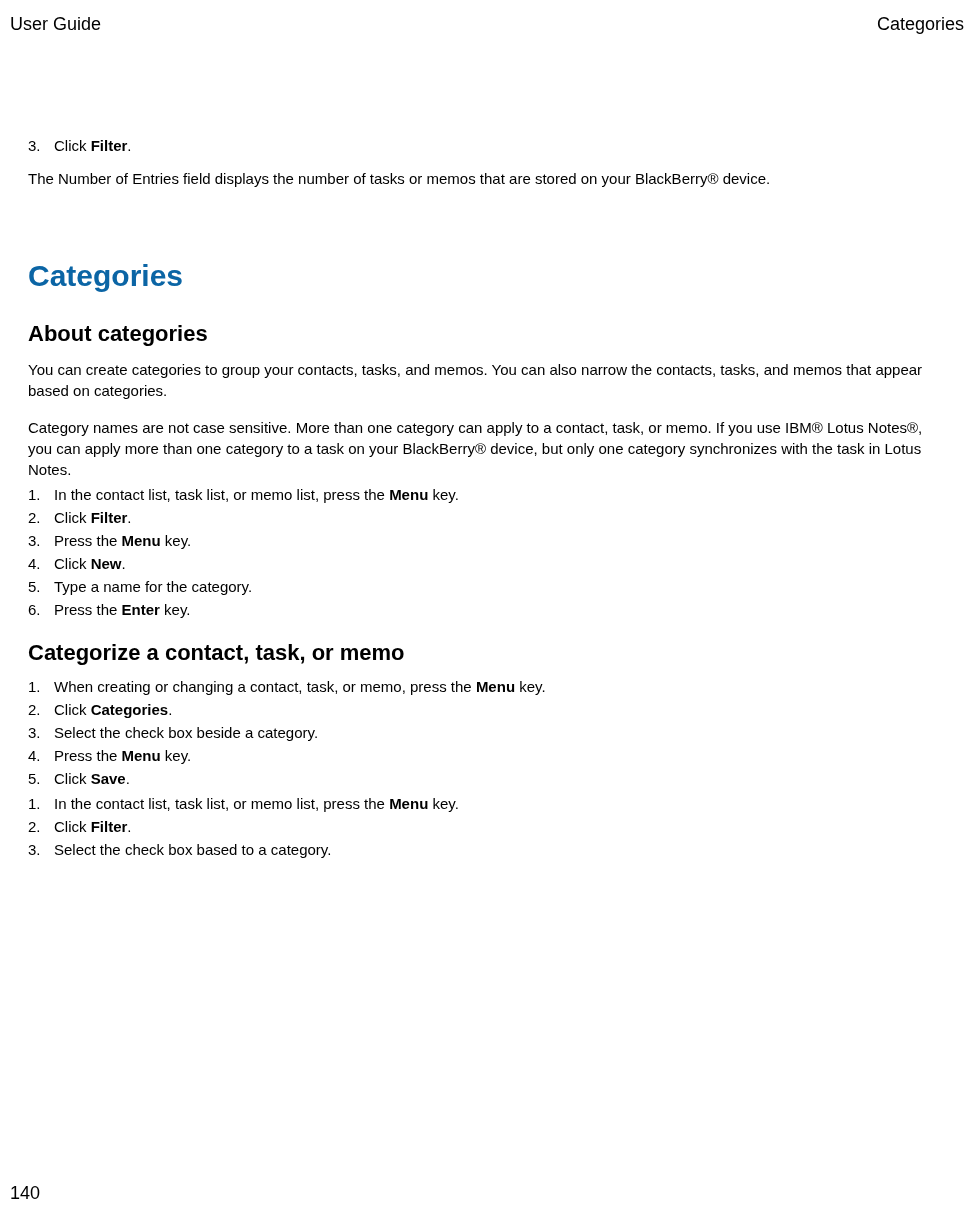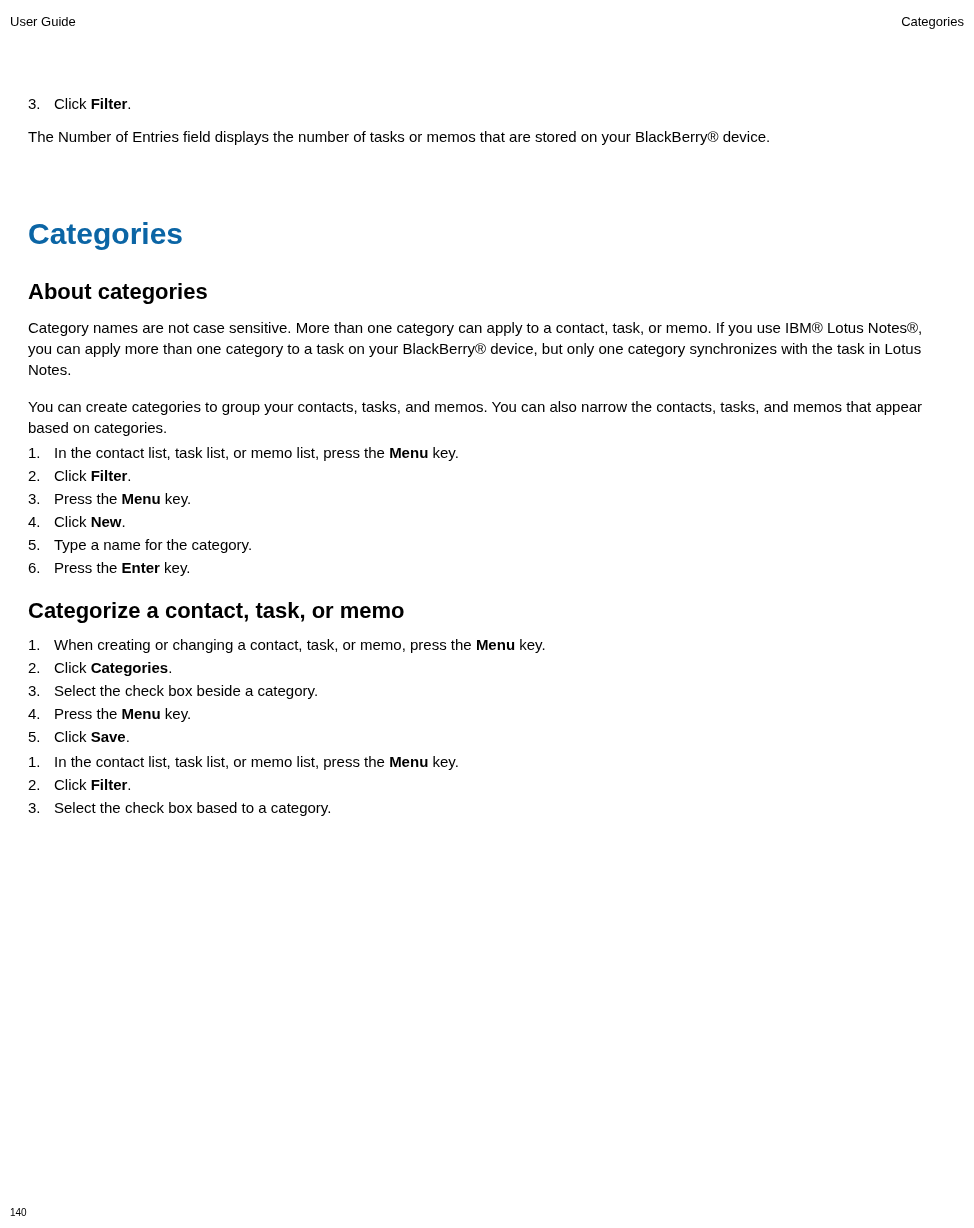--- a/index.html
+++ b/index.html
@@ -12,23 +12,23 @@
       color: #000;
       background: #fff;
       width: 974px;
       height: 1228px;
       position: relative;
       padding: 14px 10px;
     }
     .header {
       display: flex;
       justify-content: space-between;
-      font-size: 13px;
+      font-size: 18px;
       color: #000;
-      margin-bottom: 64px;
+      margin-bottom: 100px;
     }
     .content {
       padding: 0 18px;
     }
     .step-item {
       display: flex;
       font-size: 15px;
       margin-bottom: 2px;
       line-height: 1.4;
     }
@@ -57,23 +57,23 @@
       font-weight: bold;
       color: #000;
       margin-top: 20px;
       margin-bottom: 10px;
     }
     .para + .para {
       margin-top: 16px;
     }
     .page-number {
       position: absolute;
-      bottom: 10px;
+      bottom: 24px;
       left: 10px;
-      font-size: 10px;
+      font-size: 18px;
     }
     .bold {
       font-weight: bold;
     }
     .ol {
       margin-top: 4px;
     }
   </style>
 </head>
 <body>
@@ -88,22 +88,22 @@
   <div class="step-item">
     <span class="step-num">3.</span>
     <span class="step-text"><span>Click </span><span class="bold">Filter</span><span>.</span></span>
   </div>
 
   <div class="para">The Number of Entries field displays the number of tasks or memos that are stored on your BlackBerry® device.</div>
 
   <div class="h1">Categories</div>
 
   <div class="h2">About categories</div>
+  <div class="para">You can create categories to group your contacts, tasks, and memos. You can also narrow the contacts, tasks, and memos that appear based on categories.</div>
   <div class="para">Category names are not case sensitive. More than one category can apply to a contact, task, or memo. If you use IBM® Lotus Notes®, you can apply more than one category to a task on your BlackBerry® device, but only one category synchronizes with the task in Lotus Notes.</div>
-  <div class="para">You can create categories to group your contacts, tasks, and memos. You can also narrow the contacts, tasks, and memos that appear based on categories.</div>
 
   <div class="ol">
     <div class="step-item">
         <span class="step-num">1.</span>
         <span class="step-text"><span>In the contact list, task list, or memo list, press the </span><span class="bold">Menu</span><span> key.</span></span>
       </div>
     <div class="step-item">
         <span class="step-num">2.</span>
         <span class="step-text"><span>Click </span><span class="bold">Filter</span><span>.</span></span>
       </div>

